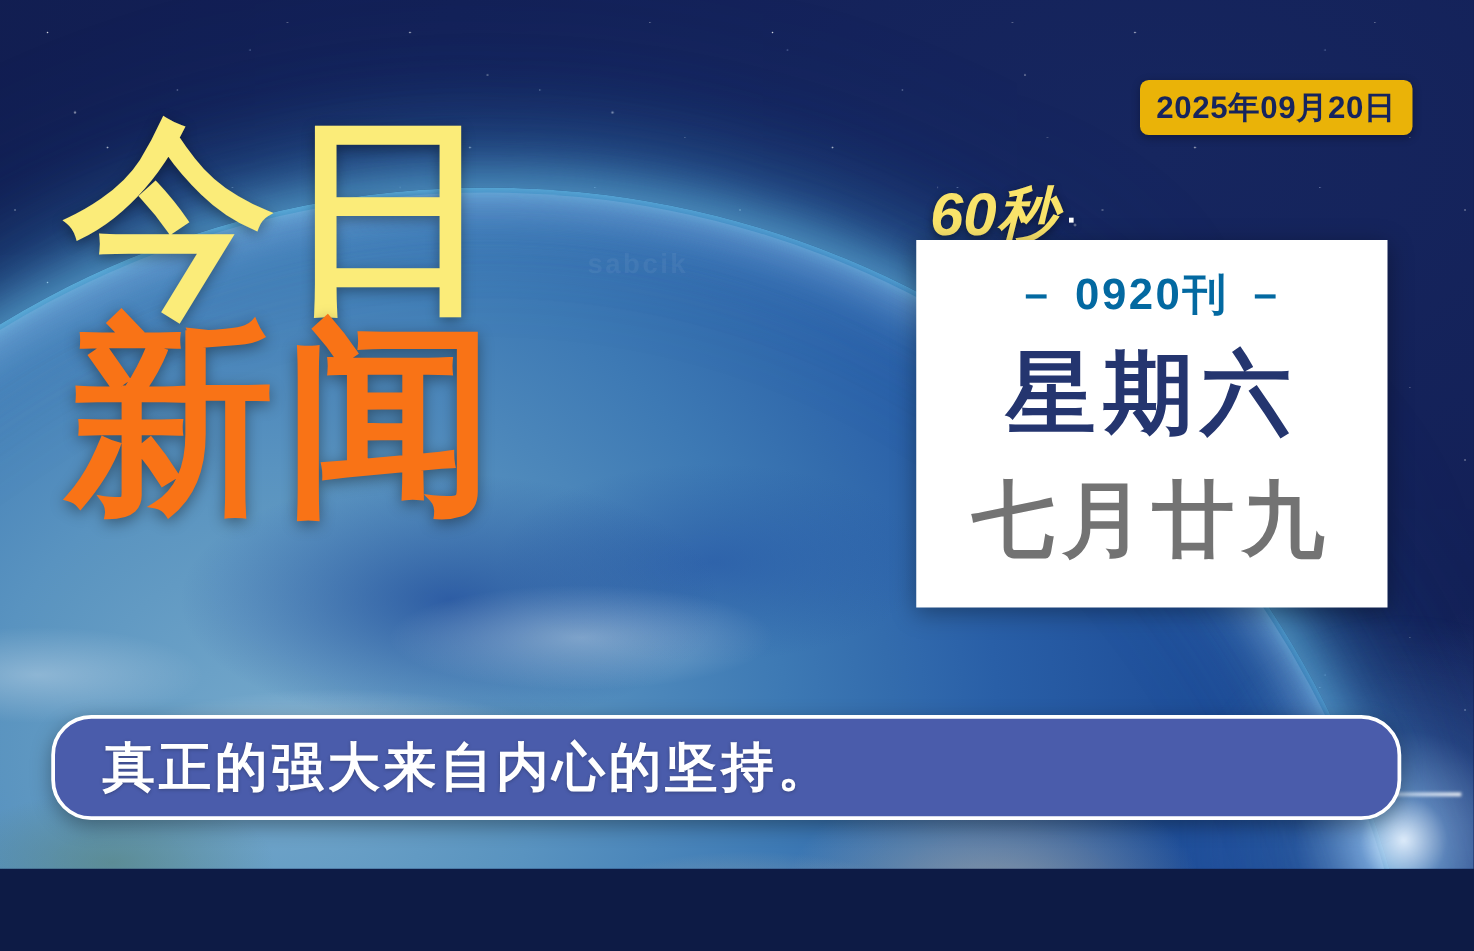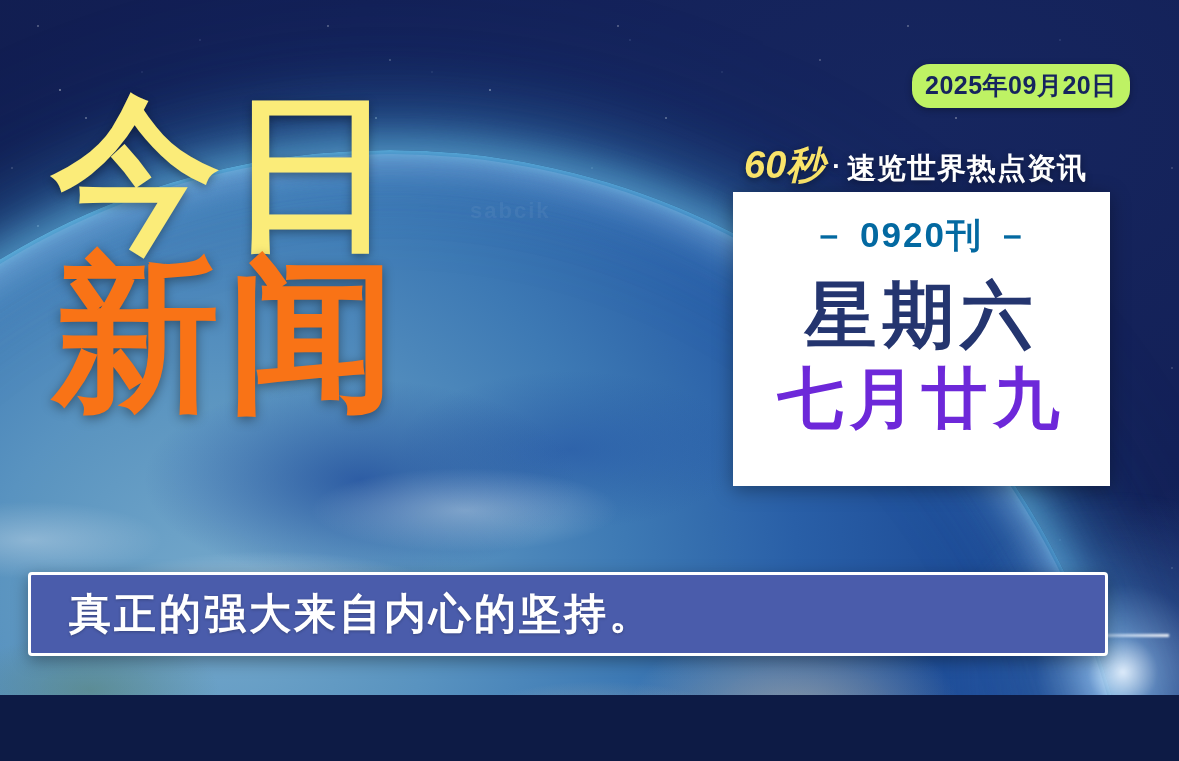--- a/index.html
+++ b/index.html
@@ -195,44 +195,44 @@
     color: #f97316;
     text-shadow: 0 3px 12px rgba(0,0,0,.4);
     margin-top: 6px;
   }
 
   
   .date-badge {
     position: absolute;
     left: 912px;
     top: 64px;
-    background: #bef264;
+    background: #eab308;
     color: #16245e;
     font-size: 25px;
     font-weight: 700;
     letter-spacing: .5px;
     padding: 5px 13px 6px;
-    border-radius: 18px;
+    border-radius: 7px;
     box-shadow: 0 2px 7px rgba(0,0,0,.3);
     white-space: nowrap;
   }
 
   
   .subtitle {
     position: absolute;
     left: 744px;
     top: 140px;
     display: flex;
     align-items: baseline;
     white-space: nowrap;
     text-shadow: 0 2px 7px rgba(0,0,0,.45);
   }
   .sub-60 {
     color: #f9e36a;
-    font-size: 38px;
+    font-size: 48px;
     font-weight: 700;
     font-style: italic;
     letter-spacing: 0px;
   }
   .sub-dot {
     color: #ffffff;
     font-size: 26px;
     font-weight: 700;
     padding: 0 6px 0 8px;
     position: relative;
@@ -271,40 +271,40 @@
   .card-weekday {
     margin-top: 20px;
     font-size: 72px;
     font-weight: 700;
     letter-spacing: 6px;
     color: #24356f;
     line-height: 1;
     white-space: nowrap;
   }
   .card-lunar {
-    margin-top: 14px;
+    margin-top: 31px;
     font-size: 66px;
     font-weight: 700;
     letter-spacing: 6px;
-    color: #6d28d9;
+    color: #737373;
     line-height: 1;
     white-space: nowrap;
   }
 
   
   .quote {
     position: absolute;
-    left: 28px;
+    left: 41px;
     top: 572px;
     width: 1080px;
     height: 84px;
     box-sizing: border-box;
     background: #4a5cab;
     border: 3px solid #ffffff;
-    border-radius: 4px;
+    border-radius: 32px;
     display: flex;
     align-items: center;
     padding-left: 38px;
     box-shadow: 0 5px 16px rgba(0,0,0,.35);
   }
   .quote-text {
     color: #ffffff;
     font-size: 42px;
     font-weight: 700;
     letter-spacing: 3px;
@@ -341,21 +341,20 @@
   <div class="title-block">
     <div class="title-line title-jinri">今日</div>
     <div class="title-line title-xinwen">新闻</div>
   </div>
 
   <div class="date-badge">2025年09月20日</div>
 
   <div class="subtitle">
     <span class="sub-60">60秒</span>
     <span class="sub-dot">·</span>
-    <span class="sub-rest">速览世界热点资讯</span>
   </div>
 
   <div class="card">
     <div class="card-issue">－ 0920刊 －</div>
     <div class="card-weekday">星期六</div>
     <div class="card-lunar">七月廿九</div>
   </div>
 
   <div class="quote">
     <span class="quote-text">真正的强大来自内心的坚持。</span>

